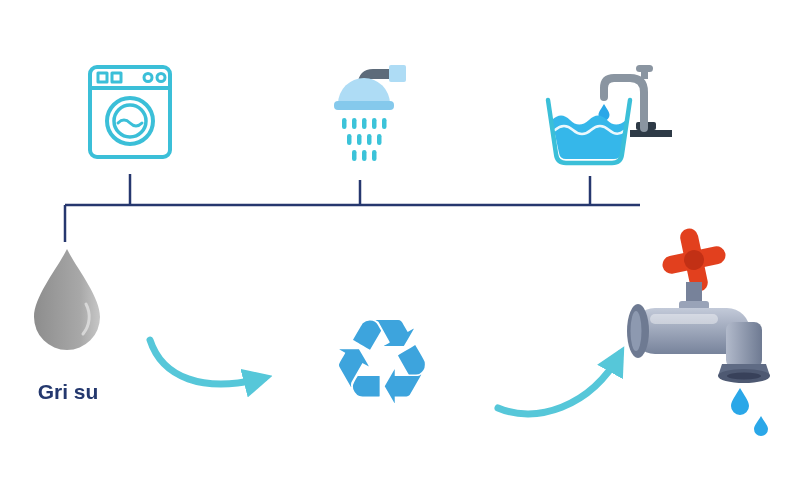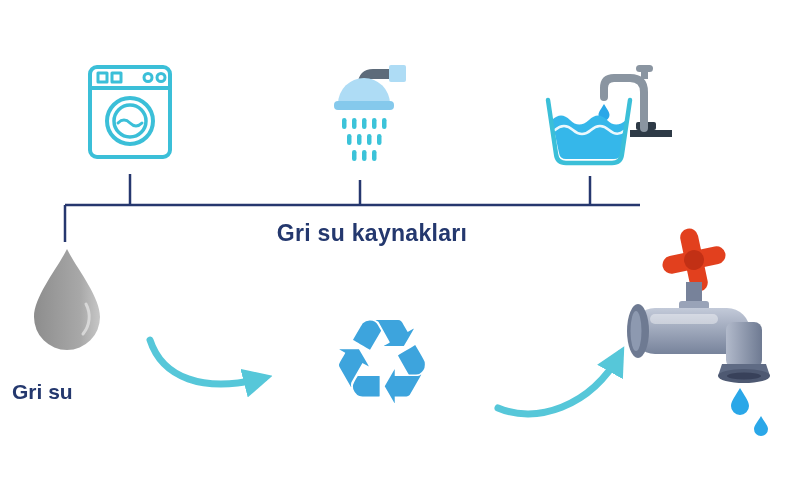--- a/index.html
+++ b/index.html
@@ -6,21 +6,21 @@
   #canvas{
     position:relative;width:800px;height:480px;background:#ffffff;
     overflow:hidden;font-family:"Liberation Sans",sans-serif;
   }
   .abs{position:absolute;}
   .title{
     left:172px;top:220px;width:400px;text-align:center;
     font-size:23px;font-weight:600;color:#24386e;letter-spacing:.3px;
   }
   .drop-label{
-    left:12px;top:380px;width:112px;
+    left:12px;top:380px;width:112px;text-align:center;
     font-size:21px;font-weight:700;color:#24386e;
   }
   .recycle{
     left:318px;top:296px;width:128px;height:132px;
     font-family:"DejaVu Sans",sans-serif;
     font-size:118px;line-height:132px;text-align:center;
     color:#3da4dd;user-select:none;
   }
 </style>
 </head>
@@ -79,21 +79,20 @@
   <svg class="abs" style="left:60px;top:160px;" width="600" height="95" viewBox="0 0 600 95">
     <g fill="none" stroke="#26376e" stroke-width="2.5">
       <path d="M5,45 H580"></path>
       <path d="M70,14 V45"></path>
       <path d="M300,20 V45"></path>
       <path d="M530,16 V45"></path>
       <path d="M5,45 V82"></path>
     </g>
   </svg>
 
-  <div class="abs title">Gri su kaynakları</div>
 
   <svg class="abs" style="left:28px;top:246px;" width="78" height="108" viewBox="0 0 78 108">
     <defs>
       <linearGradient id="gdrop" x1="0" y1="0" x2="1" y2="0">
         <stop offset="0" stop-color="#8d8d8d"></stop>
         <stop offset="0.7" stop-color="#a8a8a8"></stop>
         <stop offset="1" stop-color="#c7c7c7"></stop>
       </linearGradient>
     </defs>
     <path d="M39,3 C31,20 6,50 6,71 a33,33 0 0 0 66,0 C72,50 47,20 39,3 Z" fill="url(#gdrop)"></path>

